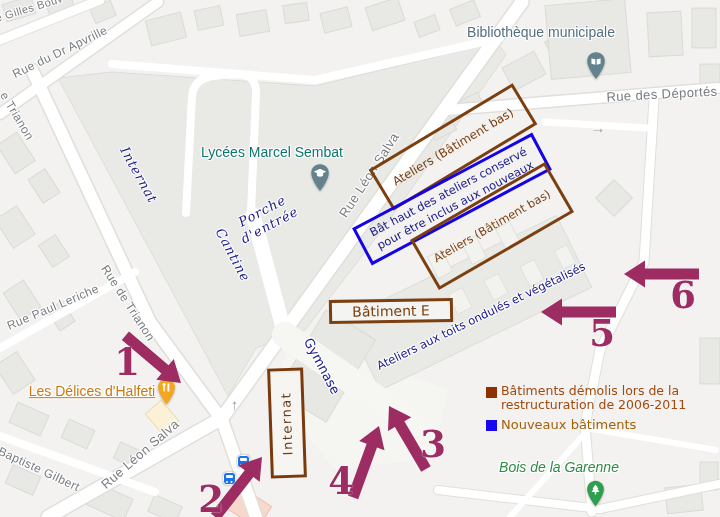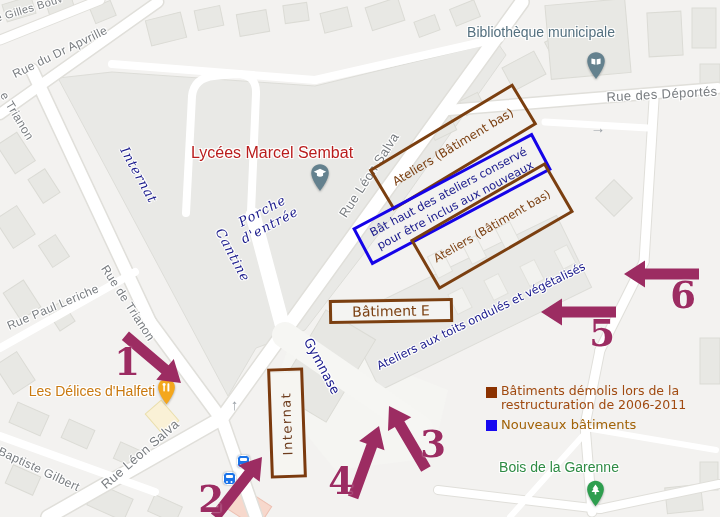--- a/index.html
+++ b/index.html
@@ -149,23 +149,23 @@
   <div class="lbl street" style="left:128px;top:303px;--r:57deg;">Rue de Trianon</div>
   <div class="lbl street" style="left:53px;top:307px;--r:-23deg;">Rue Paul Leriche</div>
   <div class="lbl street" style="left:39px;top:469px;--r:25deg;">Baptiste Gilbert</div>
   <div class="lbl street" style="left:369px;top:175px;--r:-57deg;font-size:13px;">Rue Léon Salva</div>
   <div class="lbl street" style="left:140px;top:454px;--r:-41deg;font-size:13px;">Rue Léon Salva</div>
   <div class="lbl street" style="left:662px;top:94px;--r:-3deg;font-size:13px;">Rue des Déportés</div>
 
   <div class="lbl poi" style="left:541px;top:33px;font-size:14px;color:#54707F;">
     <div>Bibliothèque municipale</div>
   </div>
-  <div class="lbl poi" style="left:272px;top:153px;font-size:16px;color:#b91c1c;">Lycées Marcel Sembat</div>
-  <div class="lbl poi" style="left:92px;top:392px;font-size:14px;color:#C9790F;">Les Délices d'Halfeti</div>
-  <div class="lbl poi" style="left:559px;top:468px;font-size:14px;color:#2E8B44;">Bois de la Garenne</div>
+  <div class="lbl poi" style="left:272px;top:153px;font-size:14px;color:#0f766e;">Lycées Marcel Sembat</div>
+  <div class="lbl poi" style="left:92px;top:392px;font-size:14px;color:#C9790F;text-decoration:underline;">Les Délices d'Halfeti</div>
+  <div class="lbl poi" style="left:559px;top:468px;font-size:14px;color:#2E8B44;font-style:italic;">Bois de la Garenne</div>
 
   <div class="pin" style="left:586px;top:51px;">
     <svg width="20" height="29" viewBox="0 0 24 34">
         <path d="M12 1C6 1 1.5 5.6 1.5 11.5 C1.5 20 12 33 12 33 C12 33 22.5 20 22.5 11.5 C22.5 5.6 18 1 12 1Z" fill="#64818E"></path>
         <path d="M6.5 8.5 L11.2 9.6 L11.2 16 L6.5 14.9 Z" fill="#fff"></path>
         <path d="M17.5 8.5 L12.8 9.6 L12.8 16 L17.5 14.9 Z" fill="#fff"></path>
       </svg>
   </div>
   <div class="pin" style="left:310px;top:163px;">
     <svg width="20" height="29" viewBox="0 0 24 34">

